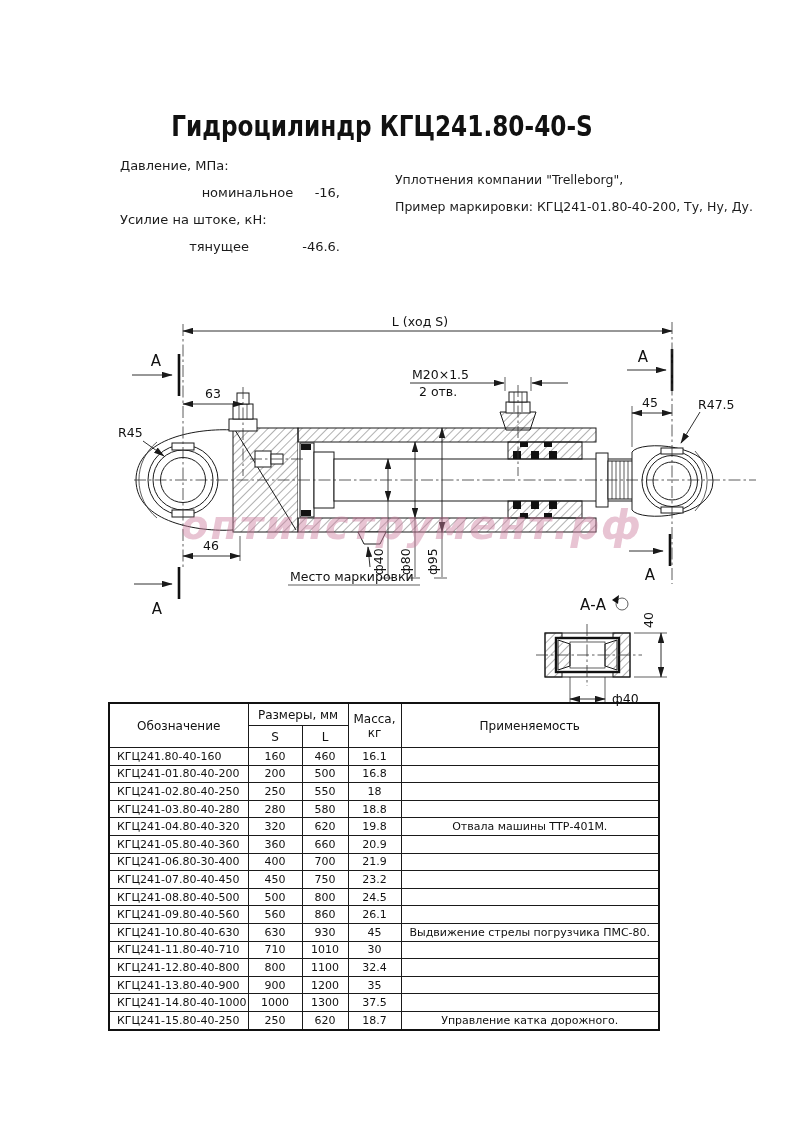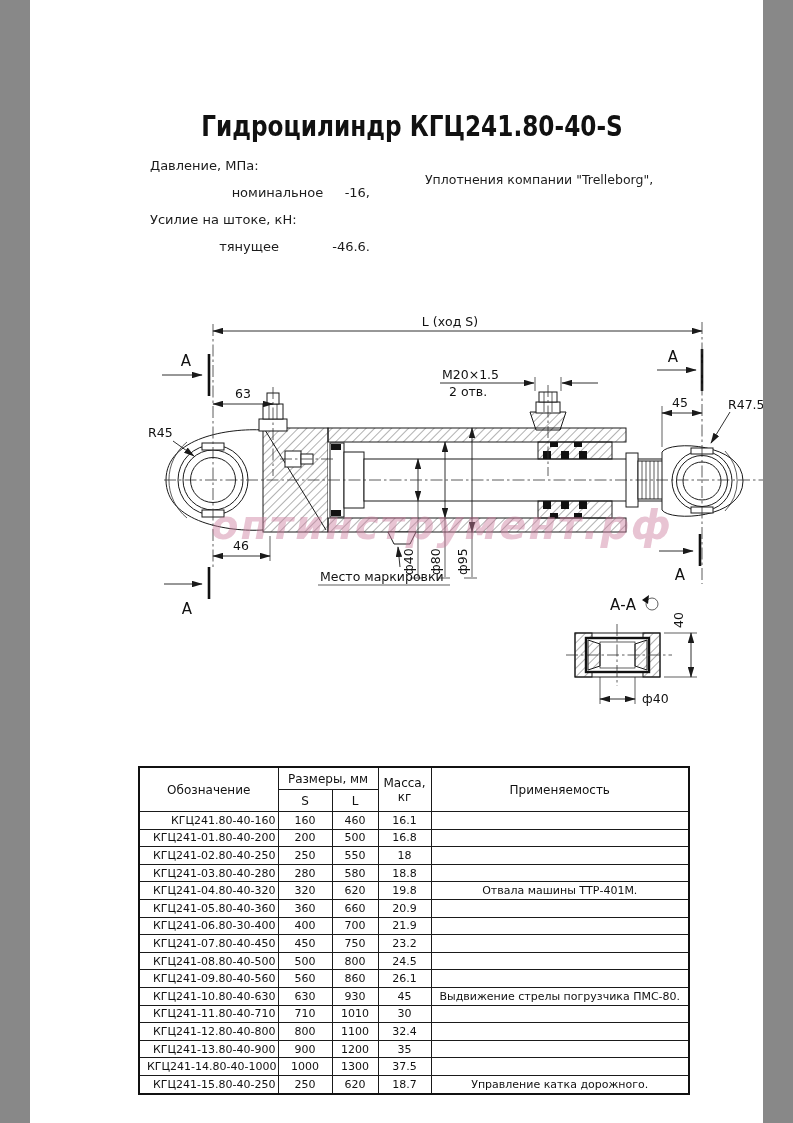--- a/index.html
+++ b/index.html
@@ -1,16 +1,16 @@
 <!DOCTYPE html>
 <html><head>
 <meta charset="utf-8">
 <style>
   html,body{margin:0;padding:0;background:#888;}
-  .page{position:relative;width:733px;height:1123px;background:#fff;margin:0 auto;
+  .page{position:relative;width:793px;height:1123px;background:#fff;margin:0 auto;
         font-family:"DejaVu Sans",sans-serif;color:#1c1c1c;overflow:hidden;}
   .title{position:absolute;top:90px;left:0;width:764px;text-align:center;
          font-size:29px;color:#111;transform:scaleX(.8);transform-origin:center;white-space:nowrap;}
   .specs{position:absolute;left:120px;top:152px;font-size:13px;line-height:27px;width:220px;}
   .spec-row{display:flex;justify-content:flex-end;}
   .spec-label{width:113px;}
   .notes{position:absolute;left:395px;top:166px;font-size:12.5px;line-height:27px;white-space:nowrap;}
   .watermark{position:absolute;left:181px;top:502px;font-size:40px;font-weight:bold;
              color:rgba(205,125,158,.45);letter-spacing:2px;z-index:5;pointer-events:none;white-space:nowrap;font-style:italic;}
   .drawing{position:absolute;left:0;top:310px;}
@@ -19,28 +19,28 @@
   .thin{stroke:#1a1a1a;stroke-width:.7;fill:none;}
   .thick{stroke:#111;stroke-width:2.6;fill:none;}
   .dim{stroke:#1a1a1a;stroke-width:.9;fill:none;}
   .cl{stroke:#333;stroke-width:.8;fill:none;stroke-dasharray:12 3 2.5 3;}
   .wh{fill:#fff;stroke:#1a1a1a;stroke-width:1;}
   .ht{fill:url(#hatch);stroke:#1a1a1a;stroke-width:1;}
   .seal{fill:#111;stroke:none;}
   .drawing text{fill:#111;font-family:"DejaVu Sans",sans-serif;}
   .t12{font-size:12.5px;} .t15{font-size:15px;}
   
-  .spec-table{position:absolute;left:108px;top:766px;width:550px;border-collapse:collapse;
+  .spec-table{position:absolute;left:108px;top:702px;width:550px;border-collapse:collapse;
               table-layout:fixed;font-size:11px;color:#111;border-radius:18px;}
   .spec-table th,.spec-table td{border:1px solid #1a1a1a;padding:0 2px;text-align:center;
               font-weight:normal;overflow:hidden;white-space:nowrap;}
   .spec-table{border:2px solid #111;}
   .spec-table thead th{font-size:12px;height:21px;}
   .spec-table tbody td{height:16.6px;}
-  .spec-table .c-des{text-align:right;padding-left:7px;margin-top:46px;}
+  .spec-table .c-des{text-align:left;padding-left:7px;margin-top:46px;}
 </style>
 </head>
 <body>
 
 <div class="page">
 
   <h1 class="title">Гидроцилиндр КГЦ241.80-40-S</h1>
 
   <div class="specs">
     <div>Давление, МПа:</div>
@@ -50,20 +50,21 @@
     </div>
     <div>Усилие на штоке, кН:</div>
     <div class="spec-row">
       <span class="spec-label">тянущее</span>
       <span>-46.6.</span>
     </div>
   </div>
 
   <div class="notes">
     <div>Уплотнения компании "Trelleborg",</div>
+    <div>Пример маркировки: КГЦ241-01.80-40-200, Ту, Ну, Ду.</div>
   </div>
 
   <svg class="drawing" width="793" height="420" viewBox="0 310 793 420" xmlns="http://www.w3.org/2000/svg">
     <defs>
       <pattern id="hatch" patternUnits="userSpaceOnUse" width="6" height="6" patternTransform="rotate(45)">
         <line x1="0" y1="0" x2="0" y2="6" stroke="#3c3c3c" stroke-width="0.8"></line>
       </pattern>
       <marker id="arr" viewBox="0 0 10 6" refX="9.3" refY="3" markerWidth="12" markerHeight="7.2" orient="auto-start-reverse">
           <path d="M0,0 L10,3 L0,6 Z" fill="#1a1a1a"></path>
         </marker>

